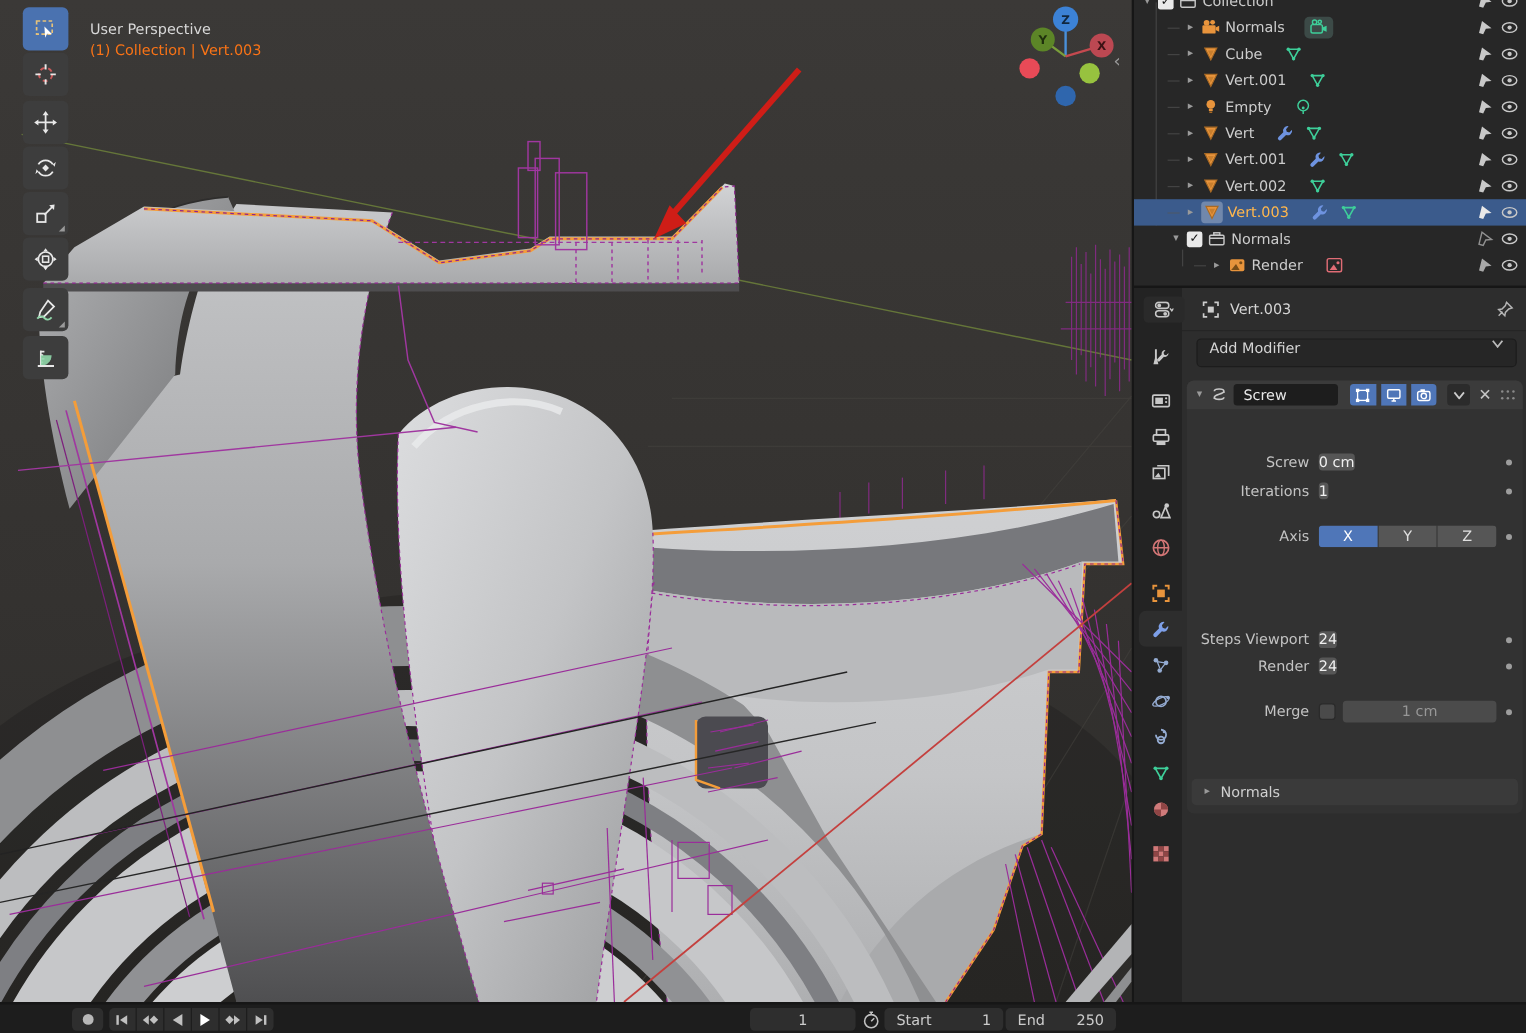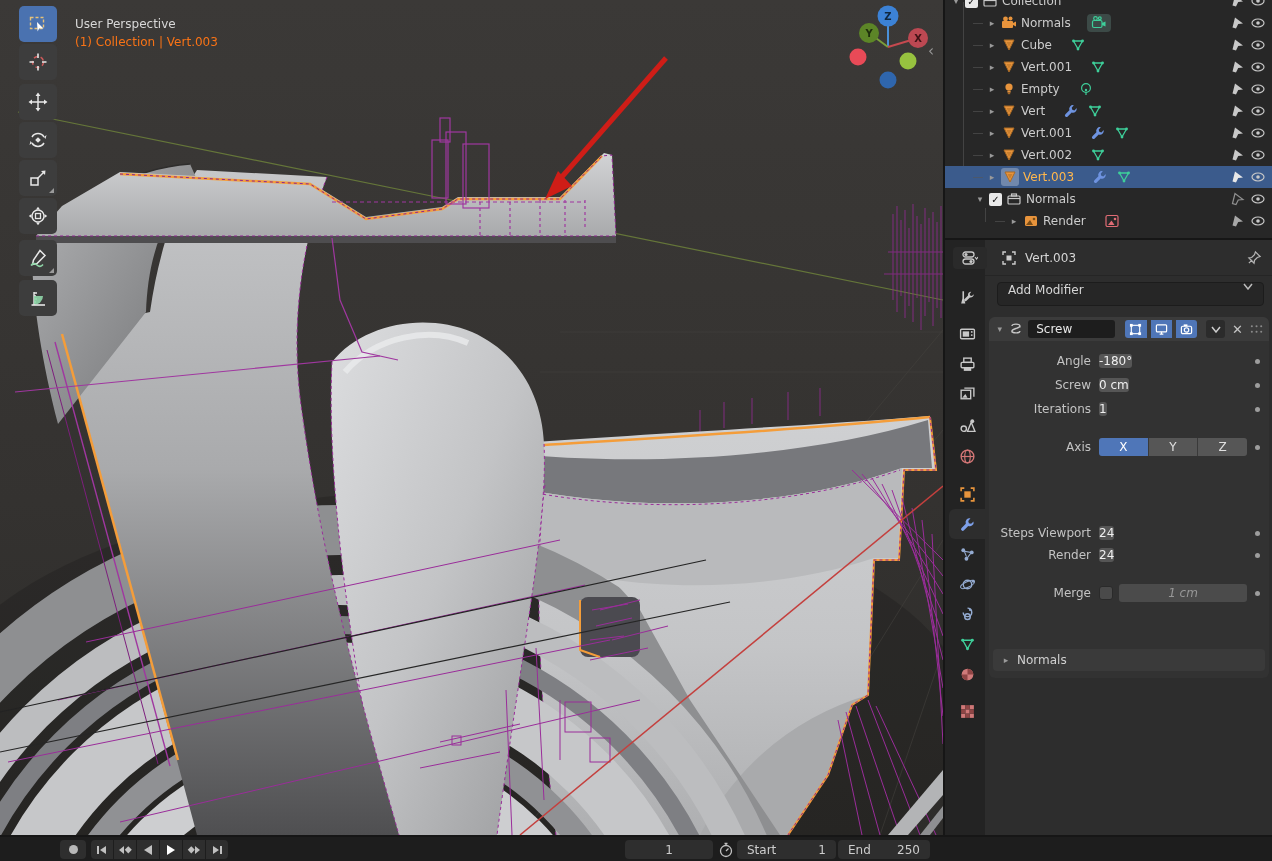--- a/index.html
+++ b/index.html
@@ -58,21 +58,21 @@
   .tgl.first { border-radius:3px 0 0 3px; margin-left:6px; }
   .tgl.last { border-radius:0 3px 3px 0; }
   .mini-btn { width:20px; height:18px; background:#2b2b2b; border-radius:3px; color:#c5c5c5;
     display:flex; align-items:center; justify-content:center; font-size:9px; }
   .prow { position:absolute; left:0; right:0; height:18px; display:flex; align-items:center; }
   .plabel { position:absolute; left:0; width:102px; text-align:right; color:#c3c3c3; }
   .plabel.dim { color:#7d7d7d; }
   .pwidget { position:absolute; left:110px; width:148px; height:18px; }
   .numf { width:100%; height:18px; background:#565656; border-radius:3px; color:#f0f0f0;
     text-align:center; line-height:18px; }
-  .numf.dis { background:#4b4b4b; color:#979797;font-style:italic; }
+  .numf.dis { background:#4b4b4b; color:#979797; }
   .dot { position:absolute; left:266px; top:7px; width:5px; height:5px; border-radius:50%; background:#9d9d9d; }
   .dot.dim { background:#5f5f5f; }
   .seg { display:flex; width:100%; height:18px; border-radius:3px; overflow:hidden; gap:1px; background:#3a3a3a; }
   .seg div { flex:1; background:#565656; color:#e0e0e0; text-align:center; line-height:18px; }
   .seg div.on { background:#4f76b8; color:#fff; }
   .objf { width:100%; height:20px; background:#1d1d1d; border-radius:4px; display:flex;
     align-items:center; padding:0 4px; }
   .objf .sp { flex:1; }
   .cbx { width:14px; height:14px; background:#3d3d3d; border:1px solid #2a2a2a; border-radius:3px; }
   .subhead { position:absolute; left:4px; right:4px; height:22px; background:#3a3a3a; border-radius:4px;
@@ -815,25 +815,20 @@
             <circle cx="2" cy="2" r="1.1"></circle>
             <circle cx="7" cy="2" r="1.1"></circle>
             <circle cx="12" cy="2" r="1.1"></circle>
             <circle cx="2" cy="8" r="1.1"></circle>
             <circle cx="7" cy="8" r="1.1"></circle>
             <circle cx="12" cy="8" r="1.1"></circle>
           </g>
       </svg>
     </div>
 
-    <div class="prow" style="top:35px">
-      <span class="plabel">Angle</span>
-      <span class="pwidget"><span class="numf">-180°</span></span>
-      <span class="dot"></span>
-    </div>
     <div class="prow" style="top:59px">
       <span class="plabel">Screw</span>
       <span class="pwidget"><span class="numf">0 cm</span></span>
       <span class="dot"></span>
     </div>
     <div class="prow" style="top:83px">
       <span class="plabel">Iterations</span>
       <span class="pwidget"><span class="numf">1</span></span>
       <span class="dot"></span>
     </div>

